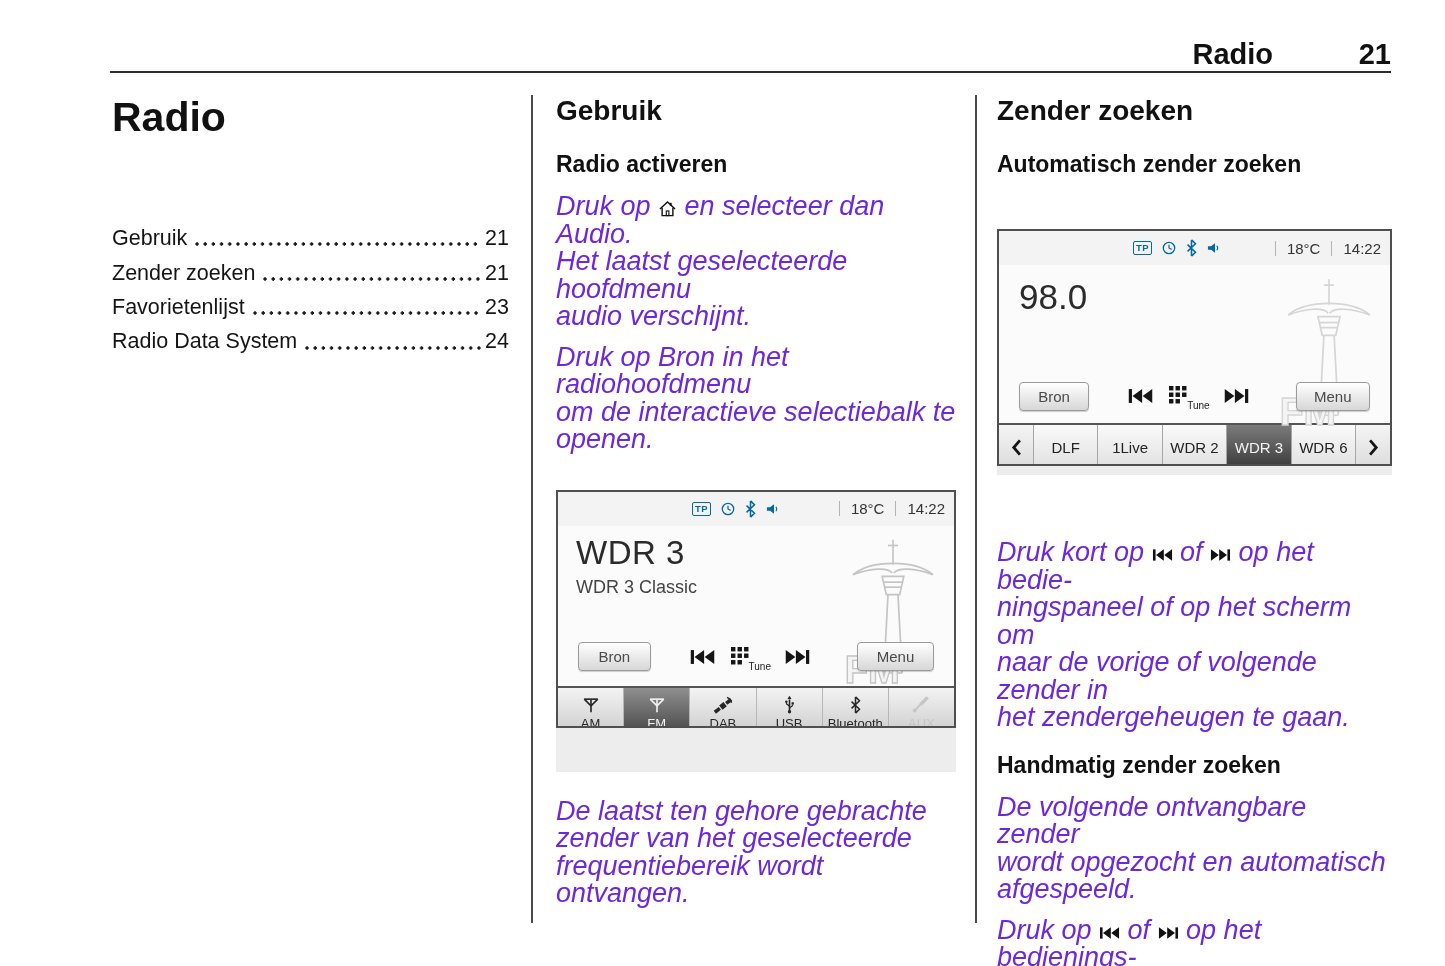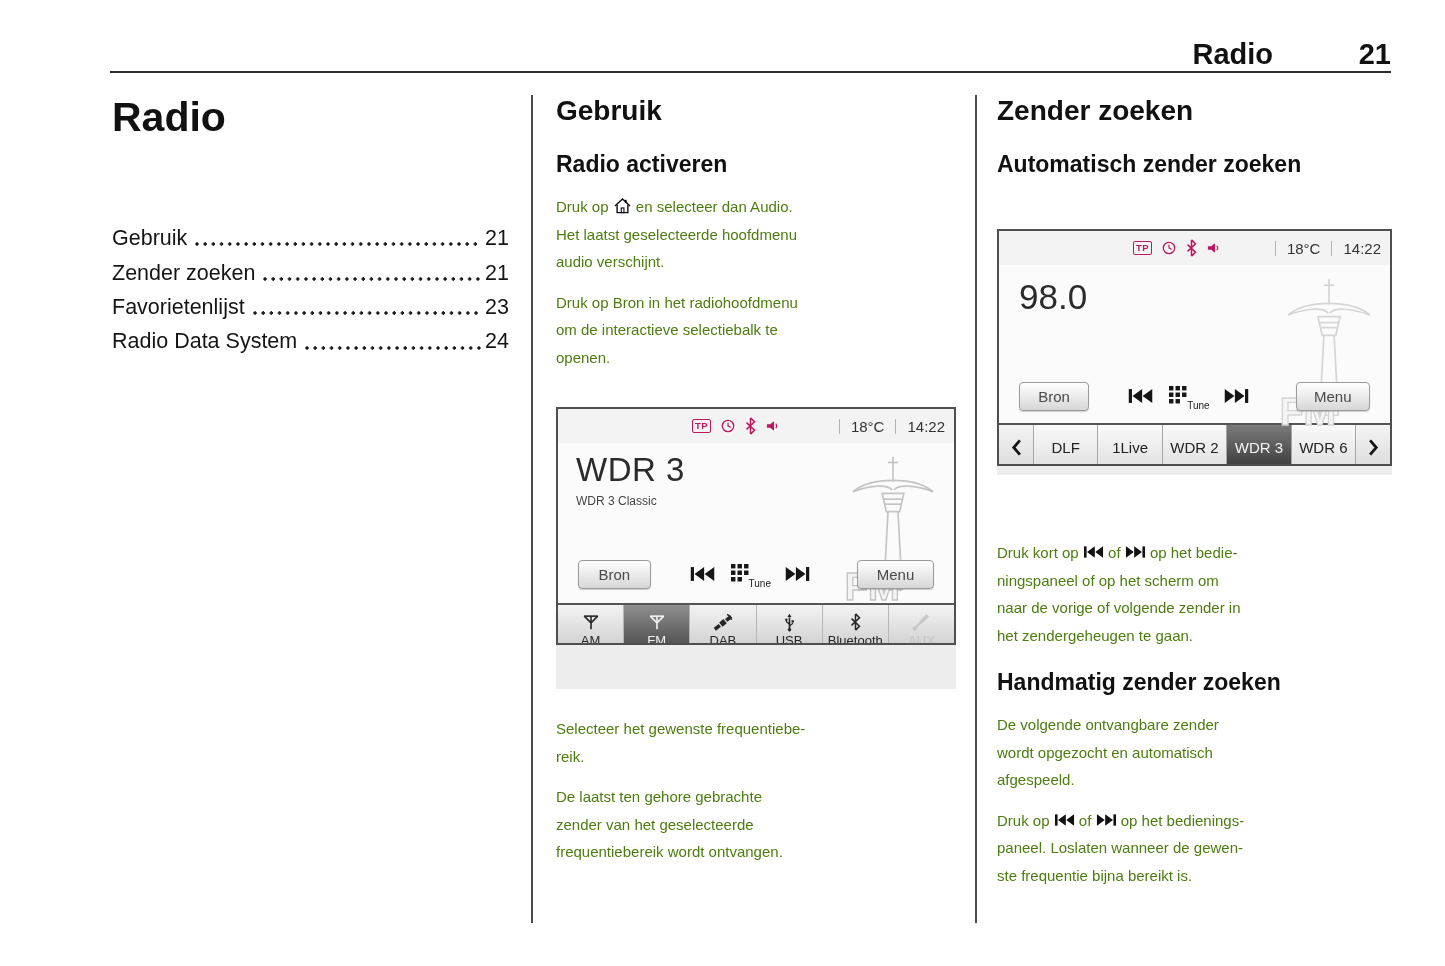--- a/index.html
+++ b/index.html
@@ -16,21 +16,21 @@
   
   .col{position:absolute;top:95px;}
   .col1{left:112px;width:397px;}
   .col2{left:556px;width:400px;}
   .col3{left:997px;width:395px;}
   h1{font-size:41px;line-height:45px;margin:0;font-weight:bold;color:#111;}
   h2{font-size:28px;line-height:32px;margin:0 0 24px;font-weight:bold;color:#111;}
   h3{font-size:23px;line-height:26px;margin:0 0 16px;font-weight:bold;color:#111;}
   h3.gap{margin-bottom:52px;}
   h3.mt{margin-top:20px;}
-  .col p{white-space:pre-line;font-size:15px;line-height:27.5px;margin:0 0 13px;color:#4d7c0f;}
+  .col p{white-space:pre-line;font-size:27px;line-height:27.5px;margin:0 0 13px;color:#6d28d9;font-style:italic;}
   p.mt-big{margin-top:64px;}
   
   .toc{margin-top:76px;}
   .toc-row{display:flex;align-items:flex-end;height:34.4px;font-size:21.5px;color:#151515;}
   .toc-label,.toc-page{line-height:1.08;white-space:nowrap;}
   .leader{flex:1;align-self:flex-end;height:4px;margin:0 4px 4px 8px;
           background-image:radial-gradient(circle at 2px 2px,#1a1a1a 1.5px,transparent 1.8px);
           background-size:8.2px 4px;background-repeat:repeat-x;}
   
   .inline-icon{display:inline-block;color:#111;}
@@ -41,31 +41,31 @@
   .illu{margin:0;width:100%;}
   .illu-m{margin:36px 0 26px;}
   .illu-r{margin:0;}
   .screen{border:2px solid #4f4f4f;background:#fbfbfb;position:relative;overflow:hidden;box-sizing:border-box;}
   .screen-m{height:238px;}
   .screen-r{height:237px;}
   .illu-strip{background:#ededed;}
   .strip-m{height:44px;}
   .strip-r{height:9px;}
   .statusbar{height:34px;display:flex;align-items:center;background:#f3f3f3;position:relative;z-index:1;}
-  .sicons{display:flex;align-items:center;gap:10px;color:#be185d;margin-left:134px;}
+  .sicons{display:flex;align-items:center;gap:10px;color:#0369a1;margin-left:134px;}
   .sicon svg{display:block;}
   .tp-badge{border:1px solid currentColor;border-radius:2px;font-size:9.5px;line-height:12px;
             padding:0 2px;font-weight:bold;letter-spacing:0.5px;}
   .sright{margin-left:auto;display:flex;align-items:center;gap:11px;color:#333;
           font-size:15px;padding-right:9px;}
   .ssep{width:1px;height:15px;background:#b3b3b3;}
   .main-m{height:94px;position:relative;z-index:1;}
   .main-r{height:92px;position:relative;z-index:1;}
   .station-name{font-size:33px;color:#2b2b2b;margin:8px 0 0 18px;letter-spacing:0.5px;}
-  .station-detail{font-size:12px;color:#444;margin:5px 0 0 18px;}
+  .station-detail{font-size:18px;color:#444;margin:5px 0 0 18px;}
   .freq{font-size:35px;color:#2b2b2b;margin:12px 0 0 20px;}
   .tower{position:absolute;z-index:0;}
   .tower svg{display:block;}
   .tower-m{right:8px;top:46px;color:#c4c4c4;}
   .tower-m svg{width:106px;height:150px;}
   .tower-r{right:10px;top:44px;color:#d5d5d5;}
   .tower-r svg{width:102px;height:158px;}
   .controls{display:flex;align-items:center;padding:0 20px;position:relative;z-index:2;}
   .controls-m{height:58px;} .controls-r{height:54px;}
   .ui-btn{display:inline-block;background:linear-gradient(#ffffff,#d7d7d7);border:1px solid #9b9b9b;
@@ -309,22 +309,20 @@
                   <circle cx="3.8" cy="16.2" r="2.1" fill="currentColor"></circle>
                 </svg>
               </span>
               <span>AUX</span>
             </div>
           </div>
       </div>
       <div class="illu-strip strip-m"></div>
     </figure>
 
-    <p>Selecteer het gewenste frequentiebe-
-reik.</p>
     <p>De laatst ten gehore gebrachte
 zender van het geselecteerde
 frequentiebereik wordt ontvangen.</p>
   </section>
 
   <section class="col col3">
     <h2>Zender zoeken</h2>
     <h3 class="gap">Automatisch zender zoeken</h3>
 
     <figure class="illu illu-r">

